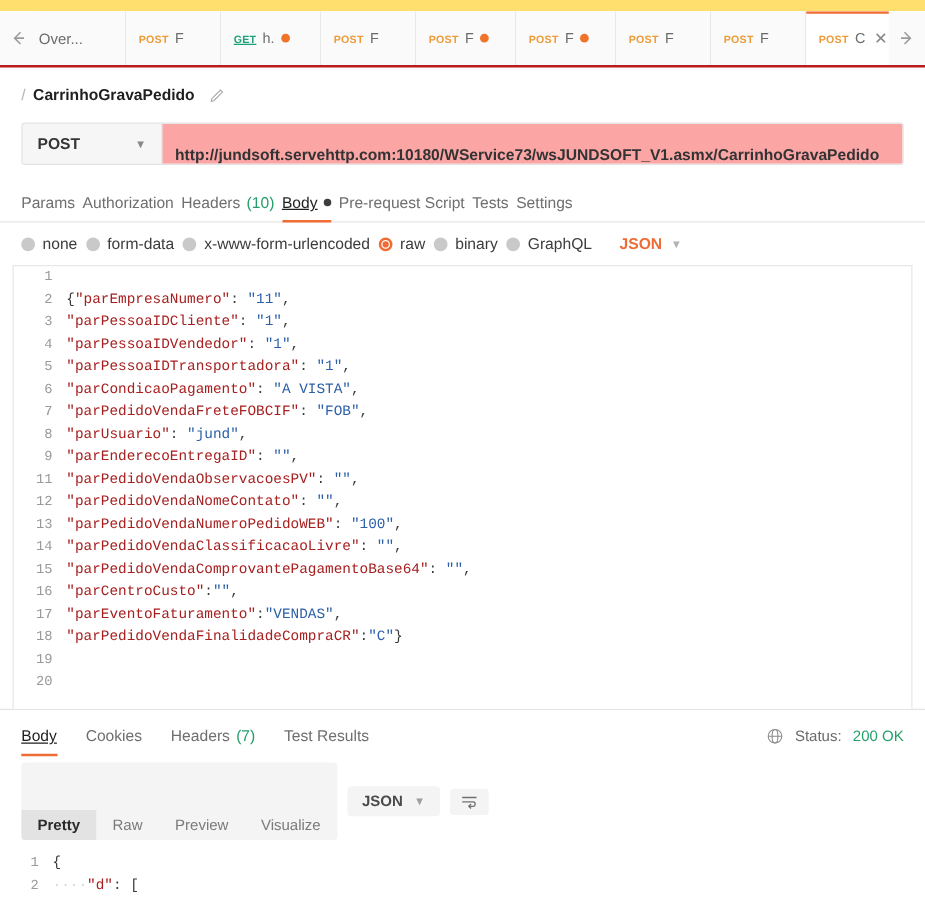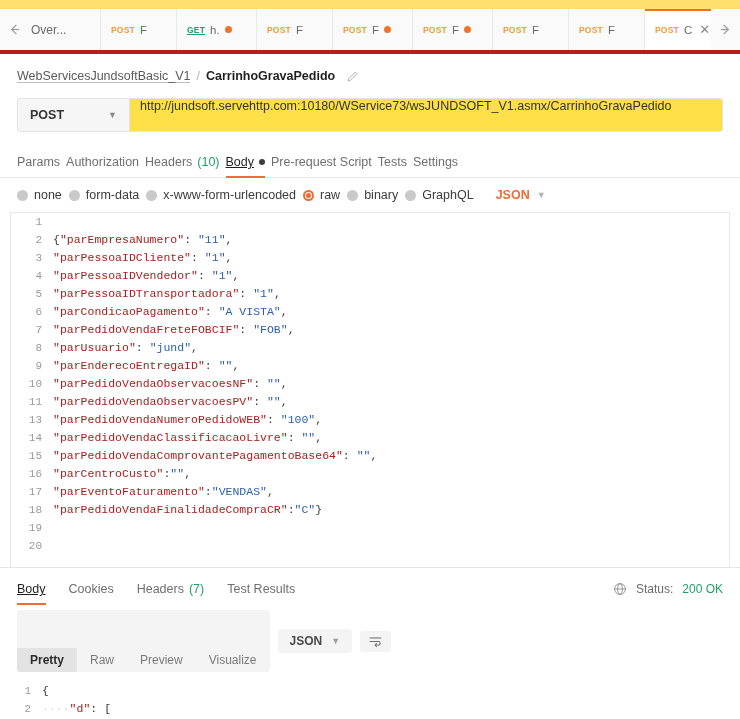--- a/index.html
+++ b/index.html
@@ -13,21 +13,21 @@
   }
 
   
   #banner { height: 9px; width: 100%; background: #ffdf6e; }
 
   
   #tabstrip {
     height: 45px; width: 100%;
     display: flex; align-items: stretch;
     background: #fafafa;
-    border-bottom: 4px solid #b91c1c;
+    border-bottom: 2px solid #b91c1c;
   }
   .navbtn {
     width: 29px; display: flex; align-items: center; justify-content: center;
     color: #9b9b9b; font-size: 15px; flex: none;
     background: #fafafa;
   }
   #tabs-scroll { display: flex; align-items: stretch; flex: 1; overflow: hidden; }
   .tab {
     display: flex; align-items: center; gap: 5px;
     padding: 0 10px; flex: none;
@@ -75,23 +75,23 @@
     background: #f6f6f6; overflow: hidden;
   }
   #methodsel {
     width: 112px; display: flex; align-items: center;
     justify-content: space-between; padding: 0 12px;
     border-right: 1px solid #e3e3e3;
     font-size: 12.5px; color: #353535; font-weight: 600;
   }
   #methodsel .chev { color: #888; font-size: 9px; }
   #urlfield {
-    flex: 1; display: flex; align-items: flex-start; padding: 0 10px;
-    font-size: 12.5px; color: #333; background: #fde047;
-    overflow: hidden; white-space: nowrap;
+    flex: 1; display: flex; align-items: flex-end; padding: 0 10px;
+    font-size: 12.5px; color: #333; background: #fca5a5;
+    overflow: hidden; white-space: nowrap; font-weight: bold;
   }
 
   
   #reqtabs {
     display: flex; align-items: flex-end; gap: 6px;
     padding: 0 17px; height: 34px; margin-top: 12px;
     border-bottom: 1px solid #e8e8e8;
   }
   .rtab {
     display: flex; align-items: center; gap: 5px;
@@ -246,21 +246,20 @@
     </div>
   <div class="navbtn">
     <svg width="15" height="15" viewBox="0 0 16 16" fill="none" stroke="currentColor" stroke-width="1.3">
       <path d="M6 3 L11 8 L6 13"></path>
         <path d="M3 8 H11"></path>
     </svg>
   </div>
 </div>
 
 <div id="crumbrow">
-  <span id="crumb-parent">WebServicesJundsoftBasic_V1</span>
   <span id="crumb-sep">/</span>
   <span id="crumb-current">CarrinhoGravaPedido</span>
   <span id="pencil">
     <svg width="13" height="13" viewBox="0 0 16 16" fill="none" stroke="currentColor" stroke-width="1.1">
       <path d="M11.5 2.5 L13.5 4.5 L5 13 L2.5 13.5 L3 11 Z"></path>
     </svg>
   </span>
 </div>
 
 <div id="urlrow">
@@ -363,26 +362,26 @@
     </div>
     <div class="codeline">
       <span class="gut">8</span>
       <span class="codetext"><span class="k">"parUsuario"</span><span class="p">:</span><span class="p"> </span><span class="v">"jund"</span><span class="p">,</span></span>
     </div>
     <div class="codeline">
       <span class="gut">9</span>
       <span class="codetext"><span class="k">"parEnderecoEntregaID"</span><span class="p">:</span><span class="p"> </span><span class="v">""</span><span class="p">,</span></span>
     </div>
     <div class="codeline">
-      <span class="gut">10</span>
-      <span class="codetext"><span class="k">"parPedidoVendaObservacoesNF"</span><span class="p">:</span><span class="p"> </span><span class="v">""</span><span class="p">,</span></span>
-    </div>
-    <div class="codeline">
       <span class="gut">11</span>
       <span class="codetext"><span class="k">"parPedidoVendaObservacoesPV"</span><span class="p">:</span><span class="p"> </span><span class="v">""</span><span class="p">,</span></span>
+    </div>
+    <div class="codeline">
+      <span class="gut">12</span>
+      <span class="codetext"><span class="k">"parPedidoVendaNomeContato"</span><span class="p">:</span><span class="p"> </span><span class="v">""</span><span class="p">,</span></span>
     </div>
     <div class="codeline">
       <span class="gut">13</span>
       <span class="codetext"><span class="k">"parPedidoVendaNumeroPedidoWEB"</span><span class="p">:</span><span class="p"> </span><span class="v">"100"</span><span class="p">,</span></span>
     </div>
     <div class="codeline">
       <span class="gut">14</span>
       <span class="codetext"><span class="k">"parPedidoVendaClassificacaoLivre"</span><span class="p">:</span><span class="p"> </span><span class="v">""</span><span class="p">,</span></span>
     </div>
     <div class="codeline">

